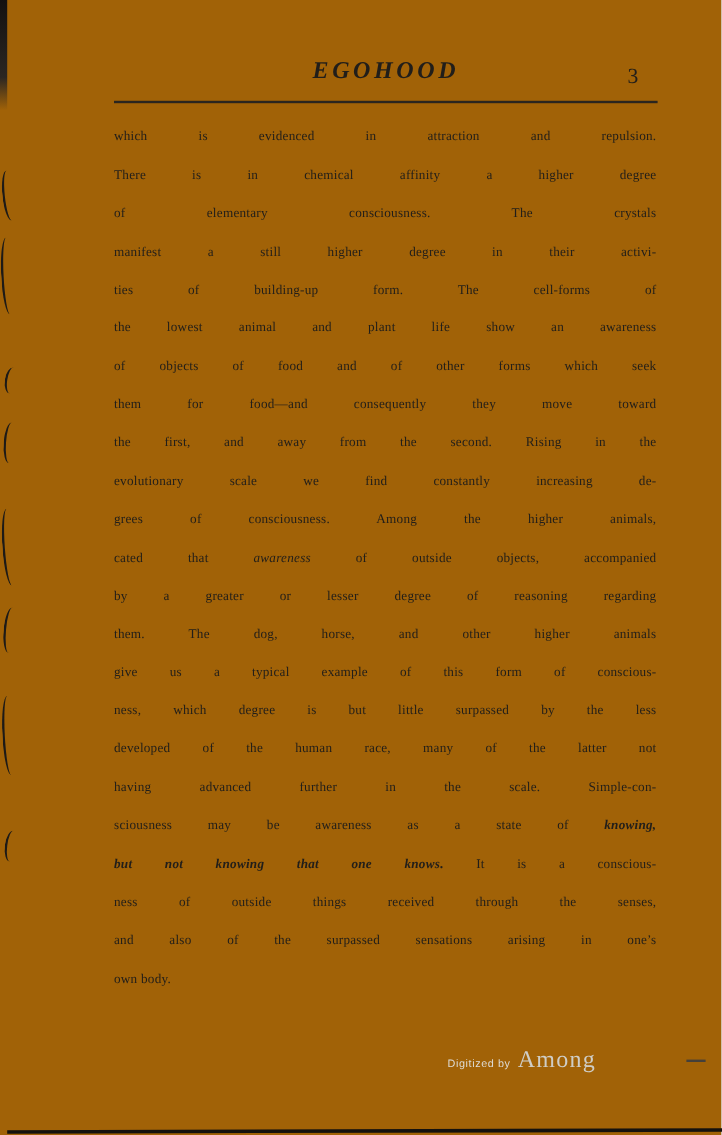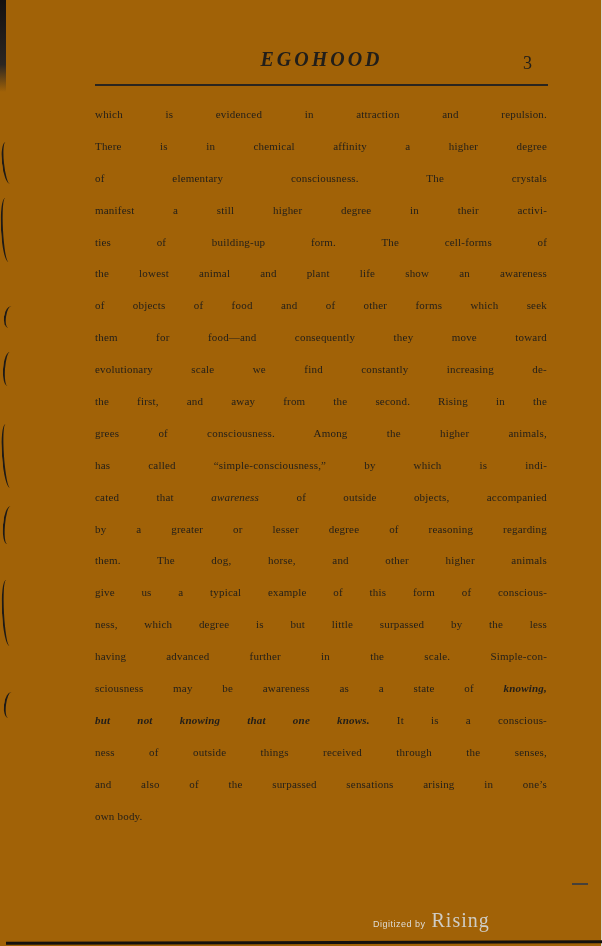--- a/index.html
+++ b/index.html
@@ -70,21 +70,20 @@
   .seg-bolditalic { font-style: italic; font-weight: 700; }
 
   
   .watermark {
     position: absolute;
     left: 373px;
     top: 872px;
     display: flex;
     align-items: baseline;
     gap: 6px;
-    margin-top: 37px;
   }
   .wm-prefix {
     font-size: 9px;
     letter-spacing: 0.5px;
     color: #dedcd6;
     font-family: "Liberation Sans", sans-serif;
   }
   .wm-brand {
     font-size: 20px;
     color: #cfcdc6;
@@ -137,40 +136,40 @@
 
   <div class="body-text">
       <div class="line"><span class="seg-normal">which is evidenced in attraction and repulsion.</span></div>
       <div class="line"><span class="seg-normal">There is in chemical affinity a higher degree</span></div>
       <div class="line"><span class="seg-normal">of elementary consciousness. The crystals</span></div>
       <div class="line"><span class="seg-normal">manifest a still higher degree in their activi-</span></div>
       <div class="line"><span class="seg-normal">ties of building-up form. The cell-forms of</span></div>
       <div class="line"><span class="seg-normal">the lowest animal and plant life show an awareness</span></div>
       <div class="line"><span class="seg-normal">of objects of food and of other forms which seek</span></div>
       <div class="line"><span class="seg-normal">them for food—and consequently they move toward</span></div>
+      <div class="line"><span class="seg-normal">the first, and away from the second.  Rising in the</span></div>
       <div class="line"><span class="seg-normal">evolutionary scale we find constantly increasing de-</span></div>
-      <div class="line"><span class="seg-normal">the first, and away from the second.  Rising in the</span></div>
       <div class="line"><span class="seg-normal">grees of consciousness.  Among the higher animals,</span></div>
-      <div class="line"><span class="seg-normal">has called “simple-consciousness,” by which is indi-</span></div>
       <div class="line"><span class="seg-normal">cated that </span><span class="seg-italic">awareness</span><span class="seg-normal"> of outside objects, accompanied</span></div>
       <div class="line"><span class="seg-normal">by a greater or lesser degree of reasoning regarding</span></div>
       <div class="line"><span class="seg-normal">them.  The dog, horse, and other higher animals</span></div>
       <div class="line"><span class="seg-normal">give us a typical example of this form of conscious-</span></div>
       <div class="line"><span class="seg-normal">ness, which degree is but little surpassed by the less</span></div>
+      <div class="line"><span class="seg-normal">developed of the human race, many of the latter not</span></div>
       <div class="line"><span class="seg-normal">having advanced further in the scale.  Simple-con-</span></div>
       <div class="line"><span class="seg-normal">sciousness may be awareness as a state of </span><span class="seg-bolditalic">knowing,</span></div>
       <div class="line"><span class="seg-bolditalic">but not knowing that one knows.</span><span class="seg-normal">  It is a conscious-</span></div>
       <div class="line"><span class="seg-normal">ness of outside things received through the senses,</span></div>
       <div class="line"><span class="seg-normal">and also of the surpassed sensations arising in one’s</span></div>
       <div class="line last"><span class="seg-normal">own body.</span></div>
     </div>
 
   <div class="watermark">
     <span class="wm-prefix">Digitized by</span>
-    <span class="wm-brand">Rising</span>
+    <span class="wm-brand">Among</span>
   </div>
 
   <div class="artifact edge-top-left"></div>
   <div class="artifact edge-right"></div>
   <div class="artifact mark m1"></div>
   <div class="artifact mark m2"></div>
   <div class="artifact mark m3"></div>
   <div class="artifact mark m4"></div>
   <div class="artifact mark m5"></div>
   <div class="artifact mark m6"></div>

